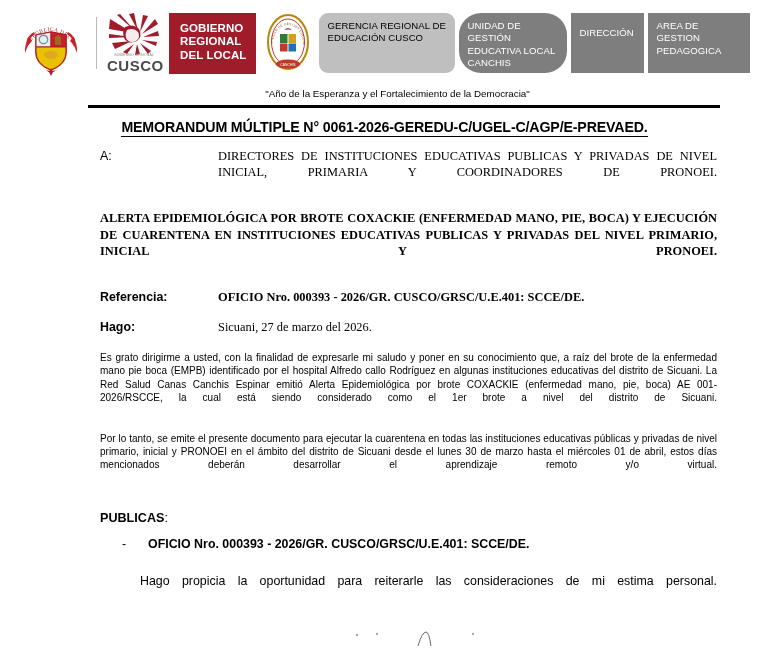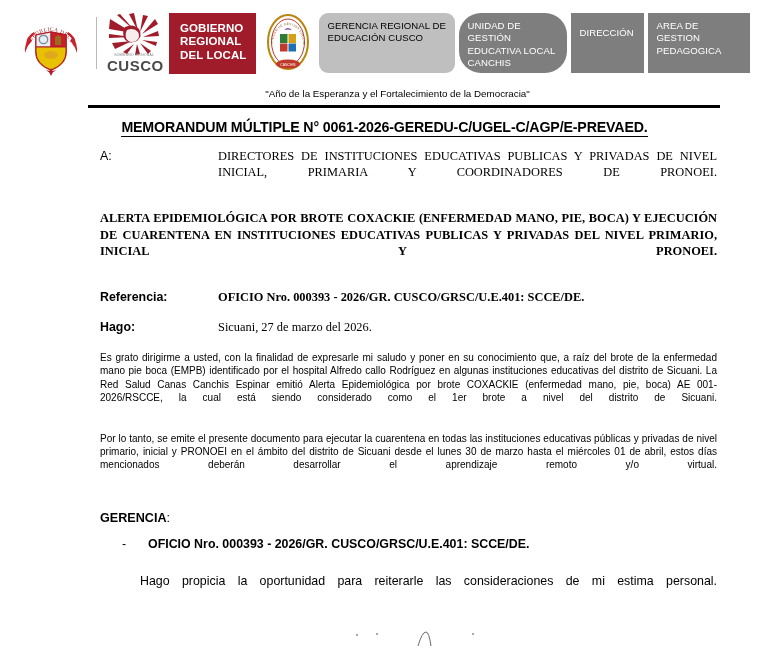--- a/index.html
+++ b/index.html
@@ -355,21 +355,21 @@
   </div>
 
   <div class="field-row">
     <div class="field-label bold">Hago:</div>
     <div class="field-value">Sicuani, 27 de marzo del 2026.</div>
   </div>
 
   <div class="para para-first just-block">Es grato dirigirme a usted, con la finalidad de expresarle mi saludo y poner en su conocimiento que, a raíz del brote de la enfermedad mano pie boca (EMPB) identificado por el hospital Alfredo callo Rodríguez en algunas instituciones educativas del distrito de Sicuani. La Red Salud Canas Canchis Espinar emitió Alerta Epidemiológica por brote COXACKIE (enfermedad mano, pie, boca) AE 001-2026/RSCCE, la cual está siendo considerado como el 1er brote a nivel del distrito de Sicuani.</div>
   <div class="para just-block">Por lo tanto, se emite el presente documento para ejecutar la cuarentena en todas las instituciones educativas públicas y privadas de nivel primario, inicial y PRONOEI en el ámbito del distrito de Sicuani desde el lunes 30 de marzo hasta el miércoles 01 de abril, estos días mencionados deberán desarrollar el aprendizaje remoto y/o virtual.</div>
 
-  <div class="adjunto-head"><span>GERENCIA</span><span class="colon">:</span></div>
+  <div class="adjunto-head"><span>PUBLICAS</span><span class="colon">:</span></div>
 
   <div class="adjunto-item">
     <div class="adjunto-dash">-</div>
     <div class="adjunto-text">OFICIO Nro. 000393 - 2026/GR. CUSCO/GRSC/U.E.401: SCCE/DE.</div>
   </div>
 
   <div class="closing just-block">Hago propicia la oportunidad para reiterarle las consideraciones de mi estima personal.</div>
 </div>
 
 <div class="signature">

